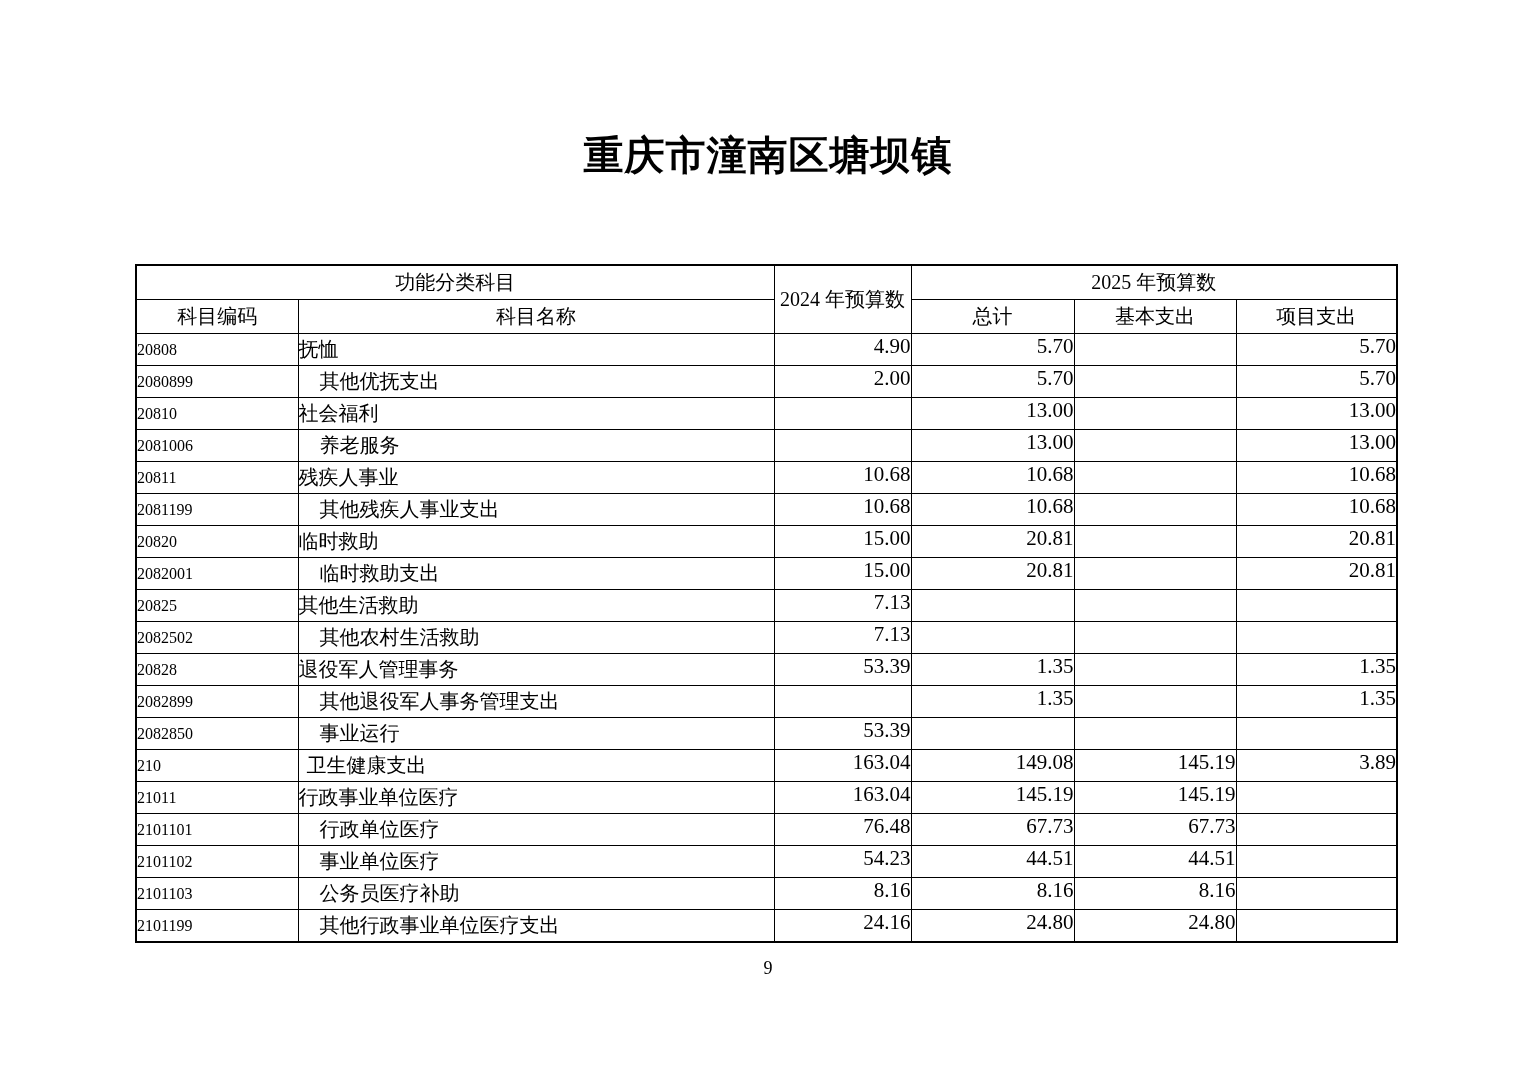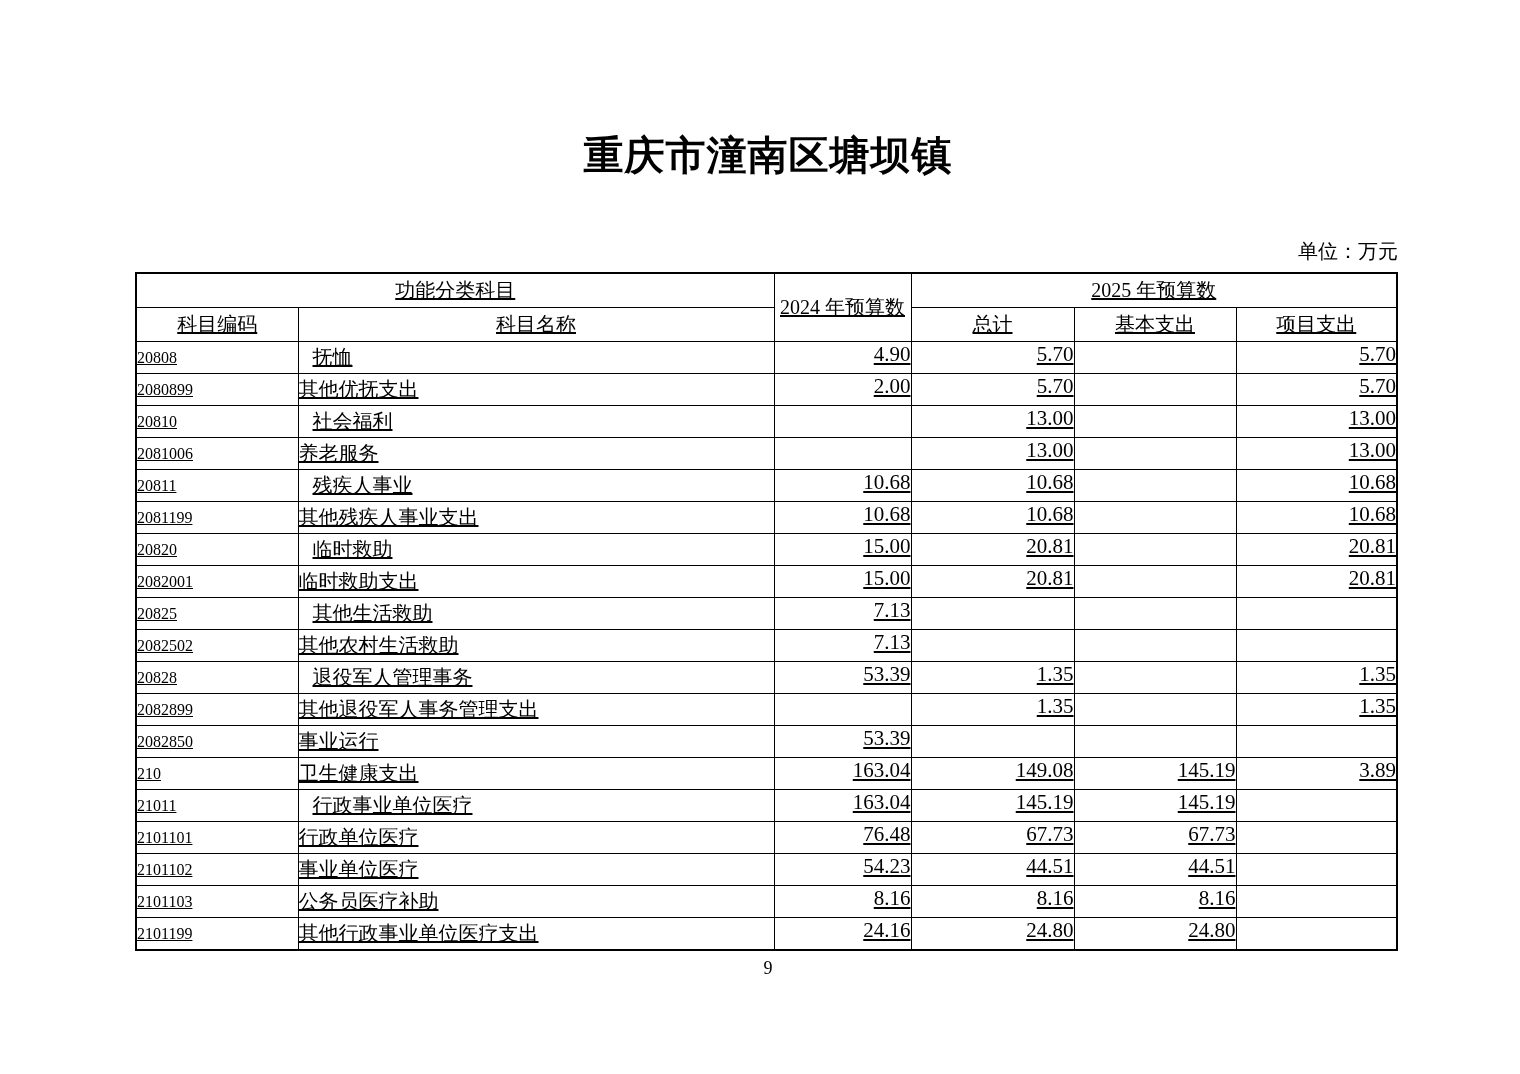--- a/index.html
+++ b/index.html
@@ -33,29 +33,28 @@
   .unit-note {
     position: absolute;
     top: 238px;
     left: 127px;
     width: 1263px;
     text-align: right;
     font-size: 20px;
   }
   table.budget {
     position: absolute;
-    top: 272px;
+    top: 264px;
     left: 127px;
     width: 1263px;
     height: 661px;
     border-collapse: collapse;
     table-layout: fixed;
     border: 2px solid #000;
     font-size: 20px;
-    text-decoration: underline;
   }
   table.budget th, table.budget td {
     border: 1px solid #000;
     padding: 0;
     overflow: hidden;
     white-space: nowrap;
   }
   table.budget thead th {
     font-weight: normal;
     text-align: center;
@@ -68,23 +67,23 @@
   td.td-code {
     text-align: left;
     vertical-align: middle;
     padding-left: 13px;
     font-size: 16px;
   }
   td.td-name {
     text-align: left;
     vertical-align: middle;
   }
-  td.td-name.lvl0 { }
-  td.td-name.lvl1 { padding-left: 14px; }
-  td.td-name.lvl2 { }
+  td.td-name.lvl0 { padding-left: 8px; }
+  td.td-name.lvl1 { }
+  td.td-name.lvl2 { padding-left: 21px; }
   td.td-num {
     text-align: right;
     padding-right: 7px;
     font-size: 21px;
   }
   td.c2024 {
     vertical-align: top;
     padding-top: 1px;
   }
   td.c2025 {
@@ -102,21 +101,20 @@
 </style>
 </head>
 <body>
 
 <div class="page">
 
   <div class="titles">
     <div class="title-line">重庆市潼南区塘坝镇</div>
   </div>
 
-  <div class="unit-note">单位：万元</div>
 
   <table class="budget">
     <colgroup>
       <col style="width:162px">
       <col style="width:476px">
       <col style="width:137px">
       <col style="width:163px">
       <col style="width:162px">
       <col style="width:161px">
     </colgroup>

